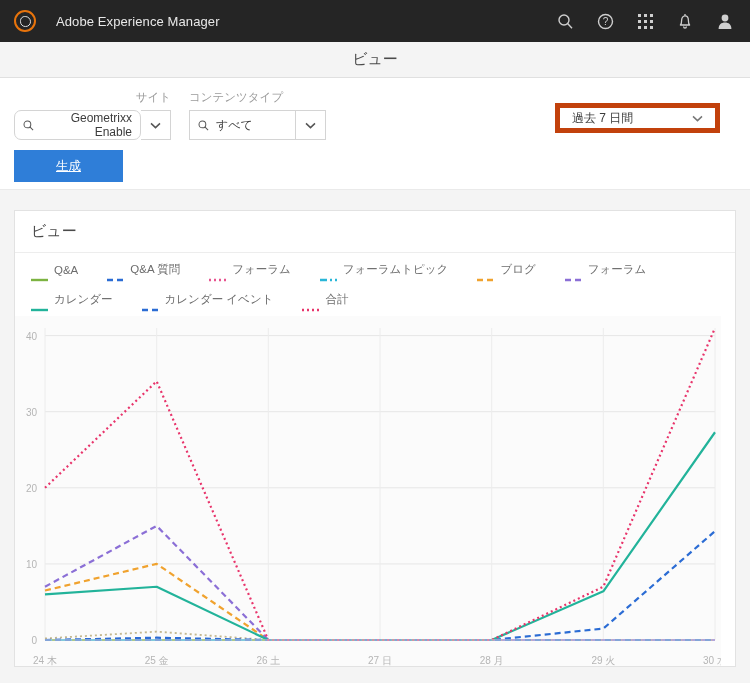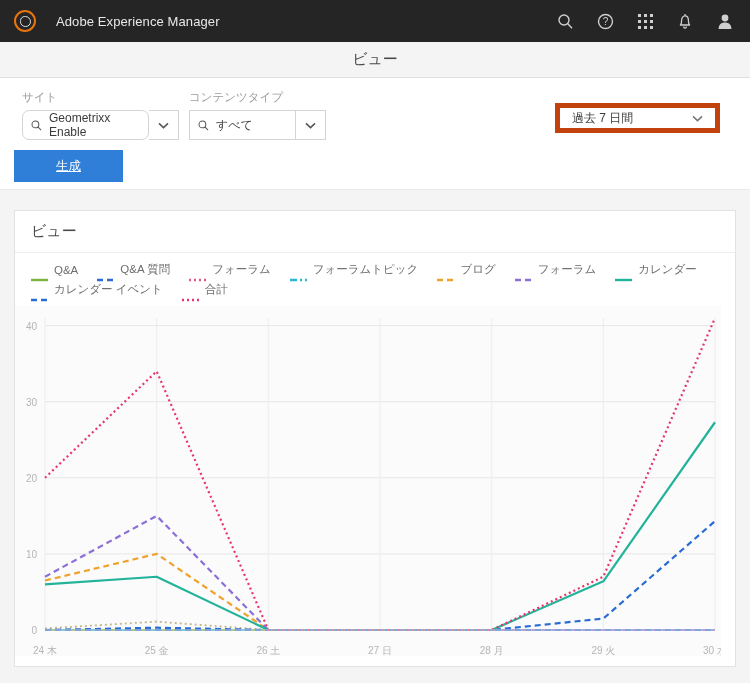--- a/index.html
+++ b/index.html
@@ -69,21 +69,21 @@
 
   
   #card {
     position:absolute; left:14px; top:210px; width:722px; height:457px;
     background:#fff; border:1px solid #e2e2e2;
   }
   #card-head { height:42px; display:flex; align-items:center; padding:0 16px; border-bottom:1px solid #ededed; }
   #card-title { font-size:15px; color:#4a4a4a; }
 
   
-  #legend { padding:9px 14px 4px 16px; display:flex; flex-wrap:wrap; }
+  #legend { padding:9px 14px 4px 16px; display:flex; flex-wrap:wrap;gap:10px; }
   .lg-item { display:flex; align-items:center; gap:6px; margin:0 19px 5px 0; cursor:pointer; }
   .lg-swatch { width:17px; height:3px; flex:none; }
   .lg-label { font-size:11.5px; color:#6d6d6d; white-space:nowrap; }
 
   
   #plot-wrap { position:relative; padding:0 8px 0 0; }
   #plot { display:block; }
 </style>
 </head>
 <body>
@@ -137,21 +137,21 @@
     </span>
   </div>
 </div>
 
 <div id="pagetitle-bar">
   <div id="pagetitle">ビュー</div>
 </div>
 
 <div id="filters">
 
-  <div class="fgroup" style="left:22px; top:12px;">
+  <div class="fgroup" style="left:14px; top:12px;text-align:right;">
     <div class="flabel">サイト</div>
     <div class="combo">
       <div class="box" id="site-box">
         <svg class="mag" viewBox="0 0 12 12">
             <circle cx="4.8" cy="4.8" r="3.7" fill="none" stroke="#555" stroke-width="1.1"></circle>
             <line x1="7.5" y1="7.5" x2="11" y2="11" stroke="#555" stroke-width="1.1"></line>
           </svg>
         <span>Geometrixx Enable</span>
       </div>
       <div class="caret">

